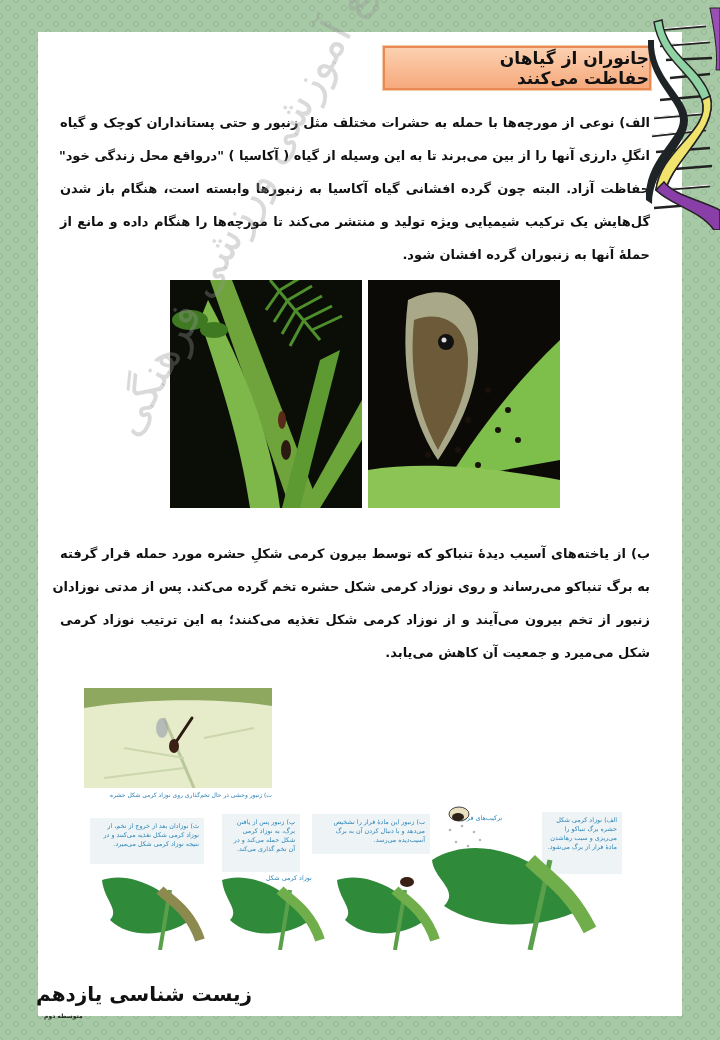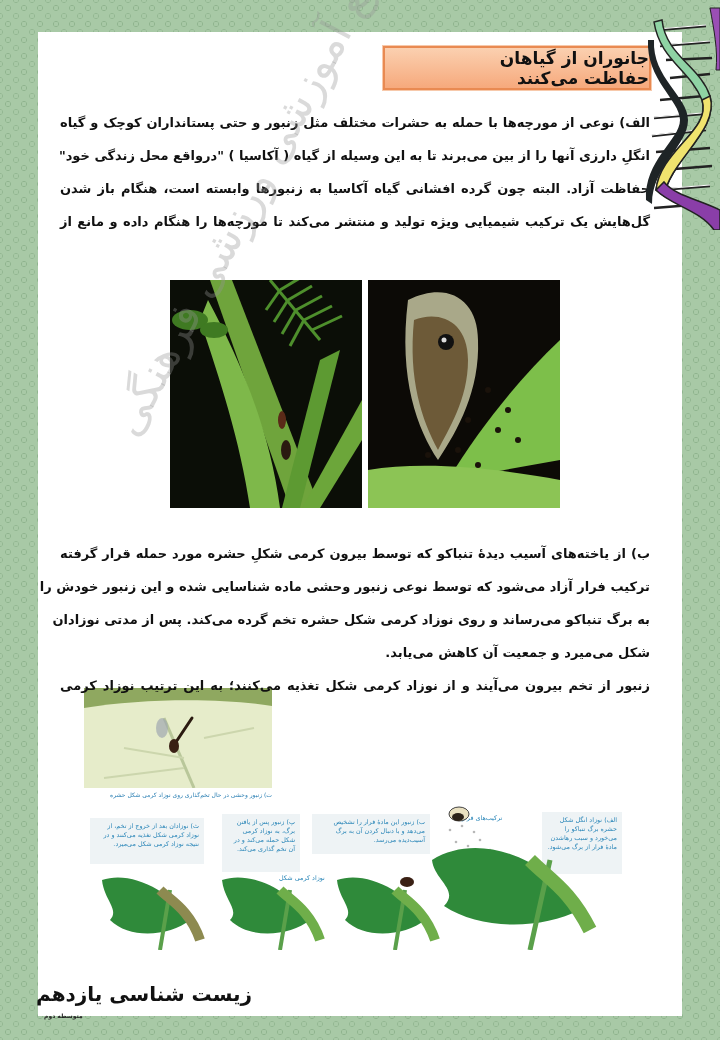--- a/index.html
+++ b/index.html
@@ -110,20 +110,21 @@
 
 <div class="title-box">
   <span>جانوران از گیاهان حفاظت می‌کنند</span>
 </div>
 
 <div class="para" style="top:106px;">
   <span class="line">الف) نوعی از مورچه‌ها با حمله به حشرات مختلف مثل زنبور و حتی پستانداران کوچک و گیاه</span>
   <span class="line">انگلِ دارزی آنها را از بین می‌برند تا به این وسیله از گیاه ( آکاسیا ) "درواقع محل زندگی خود"</span>
   <span class="line">حفاظت آزاد. البته چون گرده افشانی گیاه آکاسیا به زنبورها وابسته است، هنگام باز شدن</span>
   <span class="line">گل‌هایش یک ترکیب شیمیایی ویژه تولید و منتشر می‌کند تا مورچه‌ها را هنگام داده و مانع از</span>
+  <span class="line last">حملهٔ آنها به زنبوران گرده افشان شود.</span>
 </div>
 
 <div class="photo photo-ant">
   <svg width="192" height="228" viewBox="0 0 192 228">
     <rect width="192" height="228" fill="#0b0e07"></rect>
     <g fill="#4c8a2a">
       <path d="M40 0 L62 0 L150 228 L120 228 Z" fill="#6fa43c"></path>
       <path d="M38 20 C 70 80, 100 150, 110 228 L 80 228 C 70 160, 50 100, 30 40 Z" fill="#7eb84a"></path>
       <path d="M150 80 L 170 70 L 130 228 L 112 228 Z" fill="#5d9a32"></path>
       <path d="M192 120 L 192 160 L 150 228 L 132 228 Z" fill="#6ca63a"></path>
@@ -166,24 +167,23 @@
         <circle cx="90" cy="170" r="3"></circle>
         <circle cx="150" cy="160" r="3"></circle>
       <circle cx="60" cy="175" r="3"></circle>
         <circle cx="110" cy="185" r="3"></circle>
     </g>
   </svg>
 </div>
 
 <div class="para" style="top:537px;">
   <span class="line">ب) از یاخته‌های آسیب دیدهٔ تنباکو که توسط بیرون کرمی شکلِ حشره مورد حمله قرار گرفته</span>
-  <span class="line">ترکیب فرار آزاد می‌شود که توسط نوعی زنبور وحشی ماده شناسایی شده و این زنبور خودش را</span>
   <span class="line">به برگ تنباکو می‌رساند و روی نوزاد کرمی شکل حشره تخم گرده می‌کند. پس از مدتی نوزادان</span>
+  <span class="line">زنبور از تخم بیرون می‌آیند و از نوزاد کرمی شکل تغذیه می‌کنند؛ به این ترتیب نوزاد کرمی</span>
   <span class="line last">شکل می‌میرد و جمعیت آن کاهش می‌یابد.</span>
-  <span class="line">زنبور از تخم بیرون می‌آیند و از نوزاد کرمی شکل تغذیه می‌کنند؛ به این ترتیب نوزاد کرمی</span>
 </div>
 
 <div class="photo photo-wasp">
   <svg width="188" height="100" viewBox="0 0 188 100">
     <rect width="188" height="100" fill="#dfe6c4"></rect>
     <rect width="188" height="22" fill="#8fa860"></rect>
     <path d="M0 20 C 60 10, 140 10, 188 18 L188 100 L0 100 Z" fill="#e6ecca"></path>
     <path d="M80 30 L110 100" stroke="#b9c79a" stroke-width="3"></path>
     <path d="M40 60 L100 70 M120 50 L170 40 M20 90 L100 80" stroke="#ccd6ad" stroke-width="2"></path>
     <g stroke="#2a1a10" stroke-width="3" stroke-linecap="round">
@@ -192,23 +192,23 @@
     <ellipse cx="90" cy="58" rx="5" ry="7" fill="#3a2014"></ellipse>
     <ellipse cx="78" cy="40" rx="6" ry="10" fill="#a0a8b0" opacity="0.7"></ellipse>
   </svg>
 </div>
 <div class="caption-small">ت) زنبور وحشی در حال تخم‌گذاری روی نوزاد کرمی شکل حشره</div>
 
 <div class="diagram">
   <div class="cbox" style="left:0px; top:18px; width:114px; height:46px;">ث) نوزادان بعد از خروج از تخم، از نوزاد کرمی شکل تغذیه می‌کنند و در نتیجه نوزاد کرمی شکل می‌میرد.</div>
   <div class="cbox" style="left:222px; top:14px; width:118px; height:40px;">ب) زنبور این مادهٔ فرار را تشخیص می‌دهد و با دنبال کردن آن به برگ آسیب‌دیده می‌رسد.</div>
   <div class="cbox" style="left:132px; top:14px; width:78px; height:58px;">پ) زنبور پس از یافتن برگ، به نوزاد کرمی شکل حمله می‌کند و در آن تخم گذاری می‌کند.</div>
-  <div class="cbox" style="left:452px; top:12px; width:80px; height:62px;">الف) نوزاد انگل شکل حشره برگ تنباکو را می‌خورد و سبب رهاشدن مادهٔ فرار از برگ می‌شود.</div>
+  <div class="cbox" style="left:452px; top:12px; width:80px; height:62px;">الف) نوزاد کرمی شکل حشره برگ تنباکو را می‌ریزی و سبب رهاشدن مادهٔ فرار از برگ می‌شود.</div>
   <div class="dlabel" style="left:372px; top:14px;">ترکیب‌های فرار</div>
-  <div class="dlabel" style="left:189px; top:74px;">نوزاد کرمی شکل</div>
+  <div class="dlabel" style="left:176px; top:74px;">نوزاد کرمی شکل</div>
 
   <svg class="leaf" style="left:350px; top:20px;" width="80" height="60">
     <g fill="#b7b7b7">
       <circle cx="10" cy="10" r="1.3"></circle>
         <circle cx="22" cy="6" r="1.3"></circle>
         <circle cx="34" cy="12" r="1.3"></circle>
       <circle cx="16" cy="22" r="1.3"></circle>
         <circle cx="28" cy="26" r="1.3"></circle>
         <circle cx="40" cy="20" r="1.3"></circle>
       <circle cx="50" cy="30" r="1.3"></circle>

